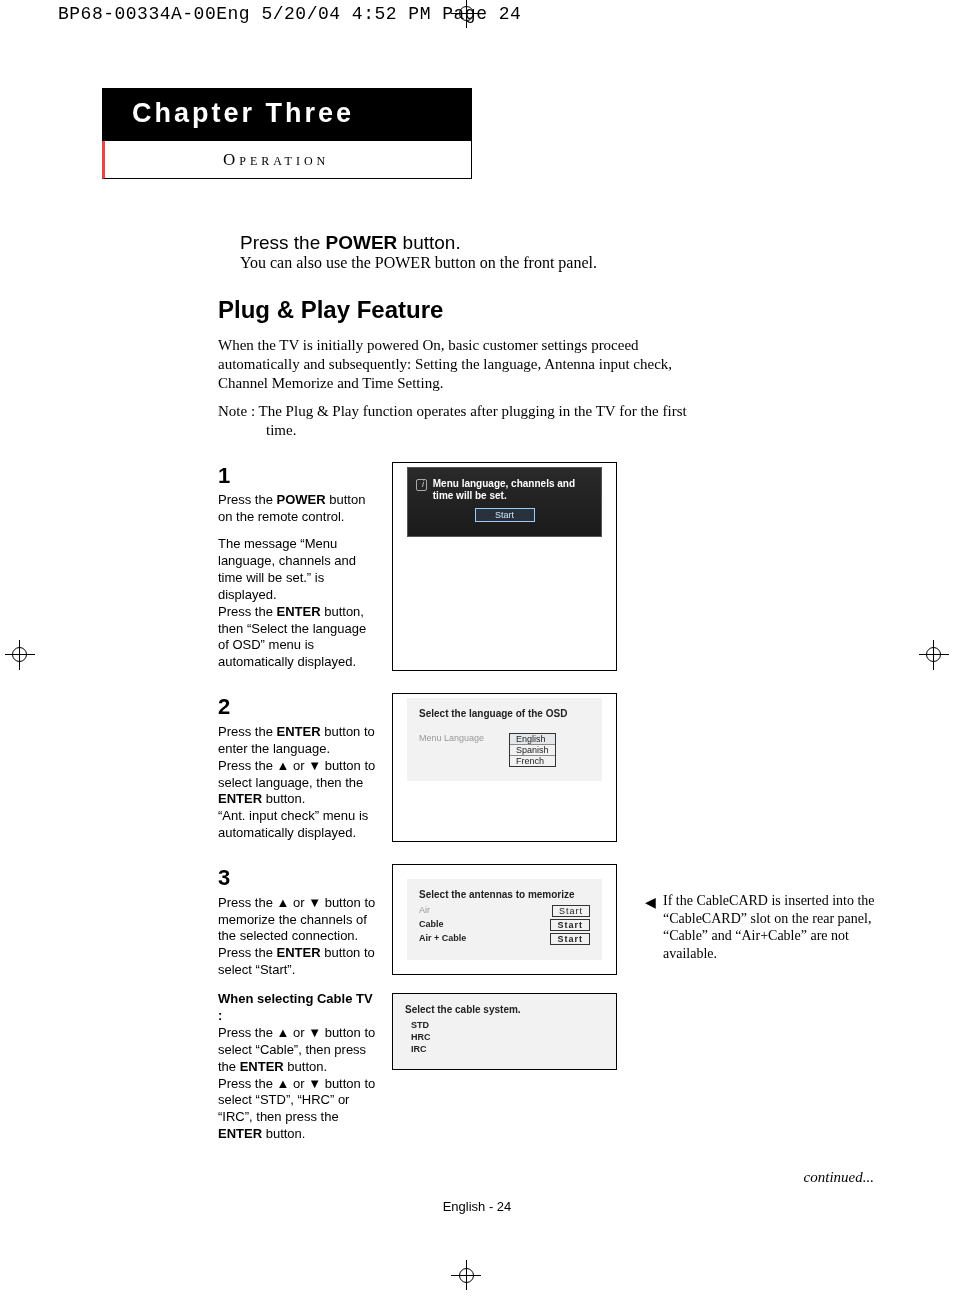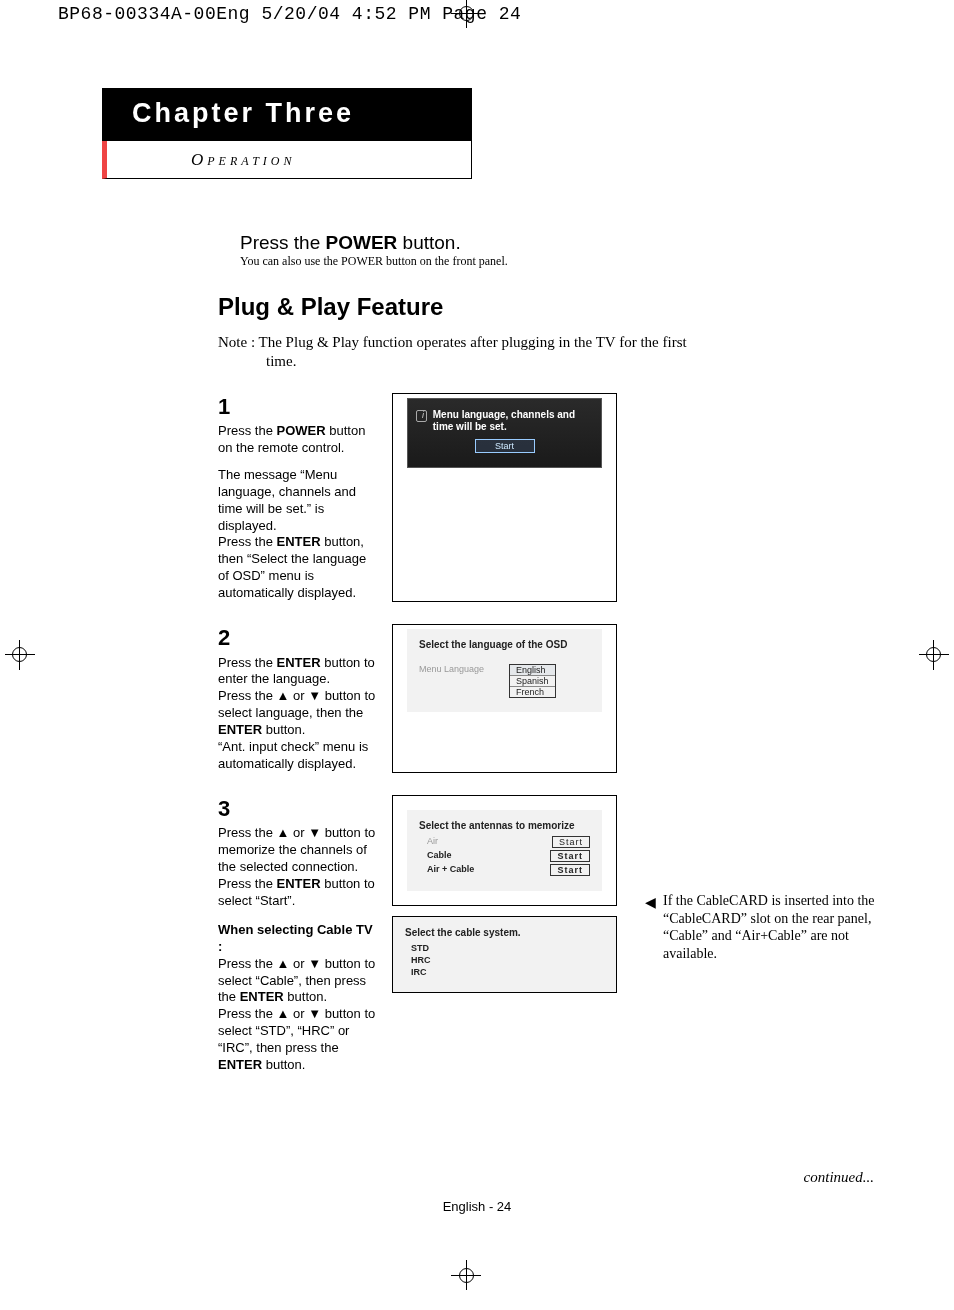--- a/index.html
+++ b/index.html
@@ -76,28 +76,27 @@
   }
   .chapter-title {
     background: #000; color:#fff;
     font-family: Arial, Helvetica, sans-serif;
     font-weight: 900;
     font-size: 27px;
     letter-spacing: 3px;
     padding: 10px 14px 12px 30px;
   }
   .chapter-sub-row {
-    border-left: 5px solid #ef4444;
+    border-left: 3px solid #ef4444;
     border-right: 1px solid #000;
     border-bottom: 1px solid #000;
     height: 38px;
     display: flex;
     align-items: center;
-    padding-left: 84px;
-    font-style: italic;
+    padding-left: 118px;
   }
   .chapter-sub {
     font-variant: small-caps;
     font-size: 17px;
     letter-spacing: 4px;
     font-family: Georgia, serif;
   }
 
   .content {
     position: absolute;
@@ -110,21 +109,21 @@
     font-size: 24px;
     color: #000;
     margin-bottom: 12px;
   }
   .indent-block {
     margin-left: 22px;
     font-size: 14px;
     margin-bottom: 24px;
   }
   .sans { font-family: Arial, Helvetica, sans-serif; font-size: 19px; }
-  .serif { font-family: Georgia, serif; font-size: 12px; }
+  .serif { font-family: Georgia, serif; font-size: 16px; }
 
   .body-p { font-size: 15px; line-height: 1.25; margin-bottom: 10px; }
   .note-p { font-size: 15px; line-height: 1.25; padding-left: 48px; text-indent: -48px; }
 
   .step-row {
     display: flex;
     gap: 14px;
     margin-top: 22px;
   }
   .step-text {
@@ -174,21 +173,21 @@
     font-family: Arial, Helvetica, sans-serif;
     font-size: 10px;
     color: #555;
   }
   .lang-row { display:flex; margin-top:14px; }
   .lang-label { width: 90px; color:#999; font-size:9px; }
   .lang-list { border:1px solid #333; font-size:9px; color:#222; }
   .lang-list div { padding:0 6px; border-top:1px solid #888; }
   .lang-list div:first-child { border-top:none; background:rgba(0,50,120,.05); }
   .ant-head { font-weight:bold; color:#222; font-size:10px; margin-bottom:4px;}
-  .ant-row { display:flex; justify-content:space-between; padding:1px 0; font-size:9px;margin-left:8px;}
+  .ant-row { display:flex; justify-content:space-between; padding:1px 0; font-size:9px;}
   .ant-row .lbl { color:#999; }
   .ant-row .lbl.sel { color:#222; font-weight:bold;}
   .ant-row .start { border:1px solid #333; padding:0 6px; letter-spacing:1px; color:#222;}
   .ant-row .start.sel { font-weight:bold; }
   .cable-head { font-weight:bold; color:#222; font-size:10px; margin-bottom:4px;}
   .cable-item { font-size:9px; color:#222; font-weight:bold; padding:1px 6px;}
 
   .side-note {
     position:absolute;
     top: 850px; left: 623px;
@@ -242,20 +241,21 @@
   <div class="content">
 
     <div class="indent-block">
       <div class="sans">
         <span>Press the </span><b>POWER</b><span> button.</span>
       </div>
       <div class="serif">You can also use the POWER button on the front panel.</div>
     </div>
 
     <div class="h2">Plug &amp; Play Feature</div>
+    <div class="body-p serif">When the TV is initially powered On, basic customer settings proceed automatically and subsequently: Setting the language, Antenna input check, Channel Memorize and Time Setting.</div>
     <div class="note-p serif">Note : The Plug &amp; Play function operates after plugging in the TV for the first time.</div>
 
     <div class="step-row">
       <div class="step-text">
         <div class="step-num">1</div>
         <div>
           <span>Press the </span><b>POWER</b><span> button on the remote control.</span>
         </div>
         <div style="height:10px"></div>
         <div>The message “Menu language, channels and time will be set.” is displayed.</div>
@@ -308,21 +308,21 @@
         </div>
         <div style="height:12px"></div>
         <div><b>When selecting Cable TV :</b></div>
         <div>
           <span>Press the ▲ or ▼ button to select “Cable”, then press the </span><b>ENTER</b><span> button.</span>
         </div>
         <div>
           <span>Press the ▲ or ▼ button to select “STD”, “HRC” or “IRC”, then press the </span><b>ENTER</b><span> button.</span>
         </div>
       </div>
-      <div style="display:flex;flex-direction:column;gap:10px">
+      <div style="display:flex;flex-direction:column;gap:18px">
         <div class="screen-box" style="min-height:auto;padding:14px">
           <div class="screen-inner-light">
             <div class="ant-head">Select the antennas to memorize</div>
             <div class="ant-row">
               <span class="lbl">Air</span>
               <span class="start">Start</span>
             </div>
             <div class="ant-row">
               <span class="lbl sel">Cable</span>
               <span class="start sel">Start</span>

